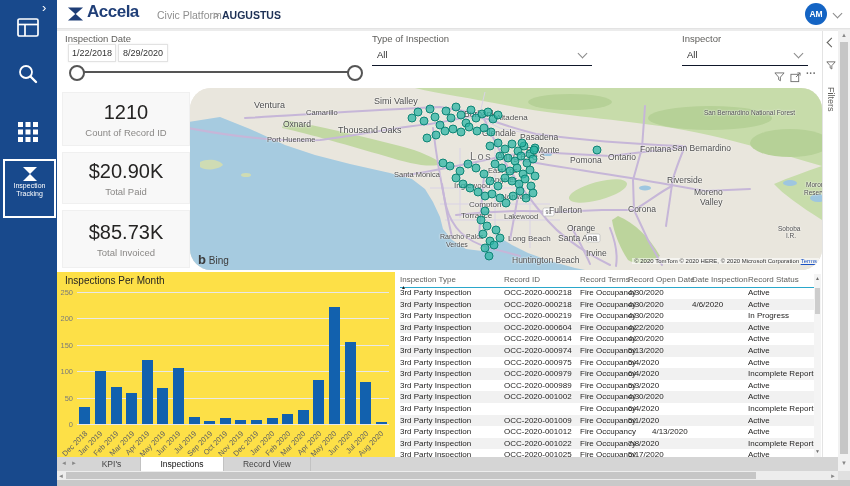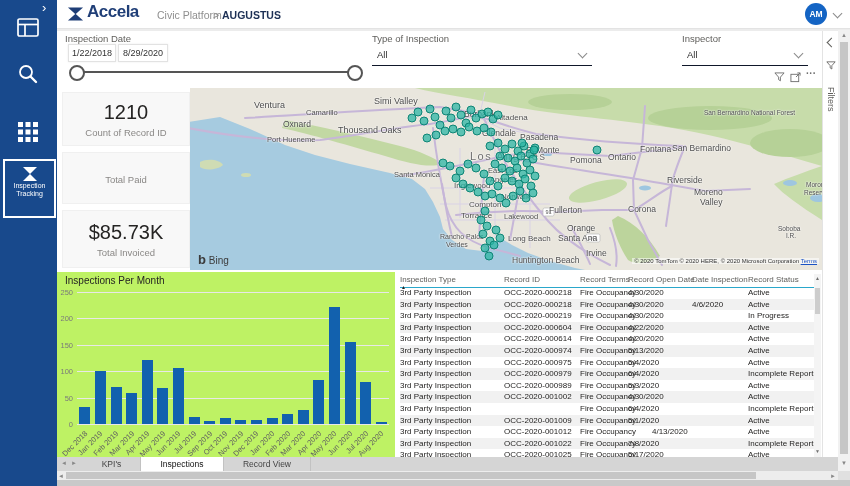--- a/index.html
+++ b/index.html
@@ -32,32 +32,32 @@
   .dd{border-bottom:1px solid #0f172a;height:20px;font-size:9.5px;color:#333;cursor:pointer;}
   .dd .v{position:absolute;left:5px;top:4px;}
   .dd .chev{position:absolute;right:6px;top:5px;}
   .vh-icon{top:41px;width:12px;height:12px;color:#6f6f6f;cursor:pointer;font-size:10px;line-height:10px;}
   
   .kpi{left:62px;width:126px;background:#f8f8f8;border:1px solid #f0f0f0;
        display:flex;flex-direction:column;align-items:center;justify-content:center;}
   .kpi .v{font-size:20px;color:#252423;}
   .kpi .l{font-size:9.5px;color:#8a8886;margin-top:3px;}
   
-  #map{left:190px;top:88px;width:632px;height:182px;overflow:hidden;background:#e9e6dd;cursor:grab;}
+  #map{left:190px;top:88px;width:632px;height:182px;overflow:hidden;background:#e9e6dd;cursor:grab;border-radius:21px;}
   #map svg{position:absolute;left:0;top:0;}
   #map-labels{position:absolute;left:0;top:0;width:632px;height:182px;}
   .maplabel{position:absolute;color:#4d4d4d;white-space:nowrap;
             text-shadow:0 0 2px #fff,0 0 2px #fff;}
   .maplabel.big{color:#6e6e6e;letter-spacing:1.5px;}
   #bing-logo{left:8px;top:164px;font-size:10px;color:#3b3b3b;}
   #bing-logo b{font-size:13px;}
   #map-attr{right:3px;top:170px;font-size:6px;color:#333;background:rgba(255,255,255,.55);padding:0 2px;}
   #map-attr a{color:#1a52c4;text-decoration:underline;cursor:pointer;}
   
-  #chart{left:57px;top:272px;width:338px;height:186px;background:#bef264;}
+  #chart{left:57px;top:272px;width:338px;height:186px;background:#fde047;}
   #chart-title{left:8px;top:3px;font-size:10px;color:#252423;}
   .gridline{position:absolute;left:20px;width:312px;height:1px;background:#e8e8e8;}
   .ylab{position:absolute;left:0;width:16px;text-align:right;font-size:7.5px;color:#7a7a7a;}
   .bar{position:absolute;cursor:pointer;}
   .xlab{position:absolute;width:60px;text-align:right;font-size:7.5px;color:#616161;
         transform:rotate(-45deg);transform-origin:100% 0;white-space:nowrap;}
   
   #table{left:395px;top:274px;width:427px;height:184px;background:#fff;overflow:hidden;}
   #thead{position:absolute;left:5px;top:0;height:13px;border-bottom:1px solid #2aa7cb;width:414px;}
   .th{position:absolute;top:1px;font-size:8px;color:#5f5e5b;white-space:nowrap;cursor:pointer;}
@@ -177,20 +177,21 @@
         </svg>
     </div>
     <div class="abs vh-icon" style="left:746px;top:38px;font-weight:bold">···</div>
   </div>
 
   <div class="kpi abs" style="top:92px;height:52px">
     <div class="v">1210</div>
     <div class="l">Count of Record ID</div>
   </div>
   <div class="kpi abs" style="top:152px;height:50px">
+    <div class="v">$20.90K</div>
     <div class="l">Total Paid</div>
   </div>
   <div class="kpi abs" style="top:210px;height:56px">
     <div class="v">$85.73K</div>
     <div class="l">Total Invoiced</div>
   </div>
 
   <div id="map" class="abs">
     <svg width="632" height="182" viewBox="0 0 632 182">
       <rect width="632" height="182" fill="#e9e6dd"></rect>

